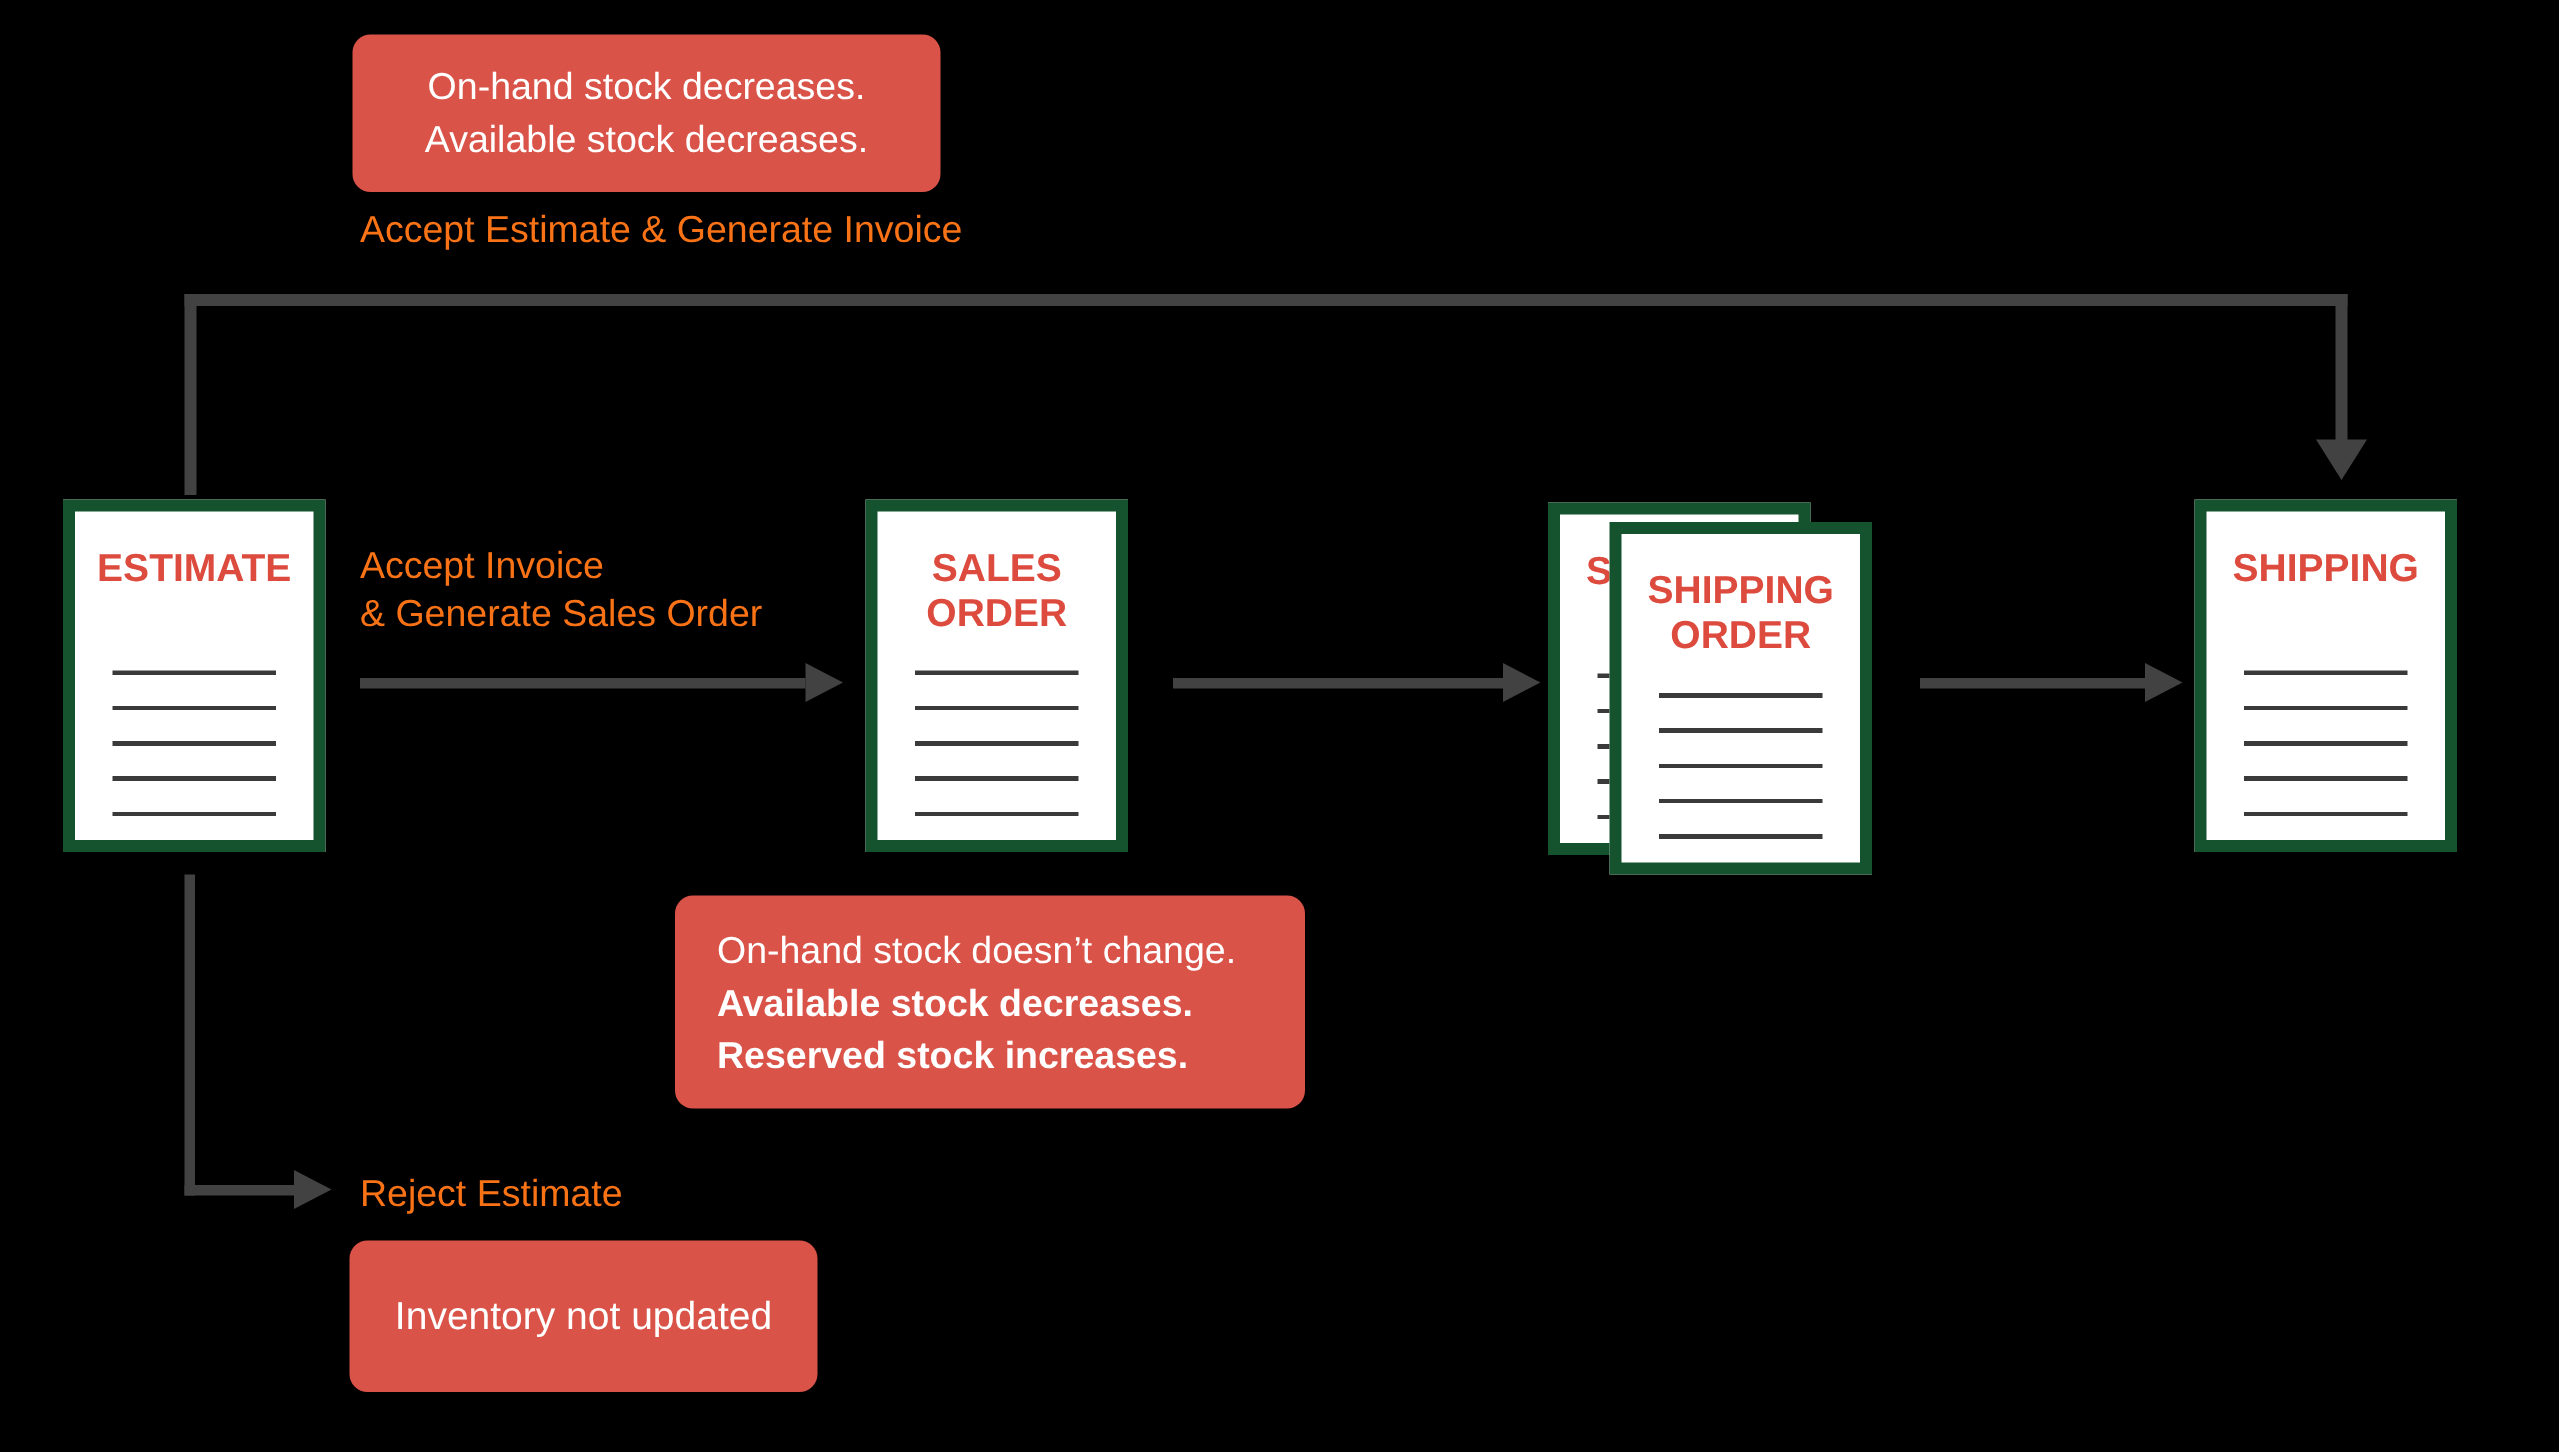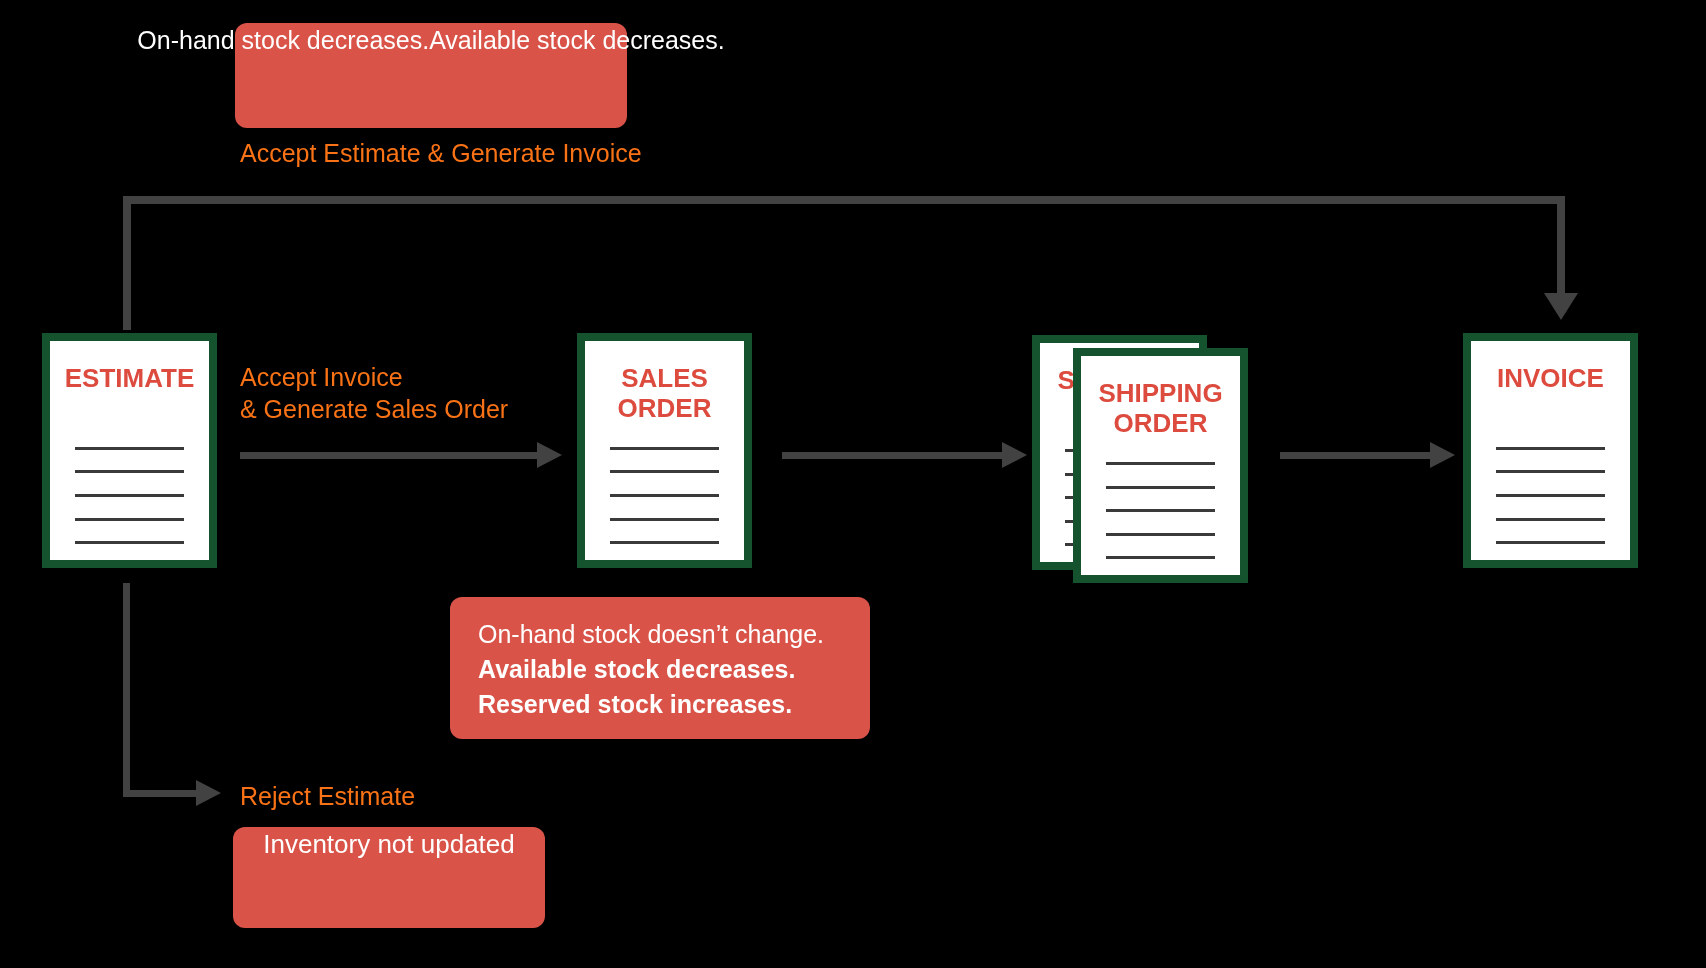--- a/index.html
+++ b/index.html
@@ -7,21 +7,21 @@
     position:relative;width:1706px;height:968px;background:#000000;
     font-family:"Liberation Sans","DejaVu Sans",sans-serif;
     overflow:hidden;
   }
   
   .callout{
     position:absolute;background:#D95348;border-radius:12px;
     color:#fff;font-size:25px;line-height:35px;
     box-sizing:border-box;
   }
-  .callout.center{text-align:left;display:flex;flex-direction:row;justify-content:center;}
+  .callout.center{text-align:center;display:flex;flex-direction:column;justify-content:center;}
   .callout .c-line{white-space:nowrap;}
   .callout .bold{font-weight:bold;}
   
   .flow-label{
     position:absolute;color:#f97316;font-size:25px;line-height:32px;white-space:nowrap;
   }
   
   .seg{position:absolute;background:#424242;}
   
   .head-right{
@@ -92,21 +92,21 @@
   </div>
   <div class="doc" style="left:1073px;top:348px;">
     <div class="doc-title">SHIPPING ORDER</div>
     <div class="doc-lines"></div>
   </div>
 
   <div class="seg" style="left:1280px;top:452px;width:150px;height:7px;"></div>
   <div class="head-right" style="left:1430px;top:442px;"></div>
 
   <div class="doc" style="left:1463px;top:333px;">
-    <div class="doc-title">INVOICE</div>
+    <div class="doc-title">SHIPPING</div>
     <div class="doc-lines"></div>
   </div>
 
   <div class="callout" style="left:450px;top:597px;width:420px;height:142px;padding:20px 0 0 28px;">
     <div class="c-line">On-hand stock doesn’t change.</div>
     <div class="c-line bold">Available stock decreases.</div>
     <div class="c-line bold">Reserved stock increases.</div>
   </div>
 
 

